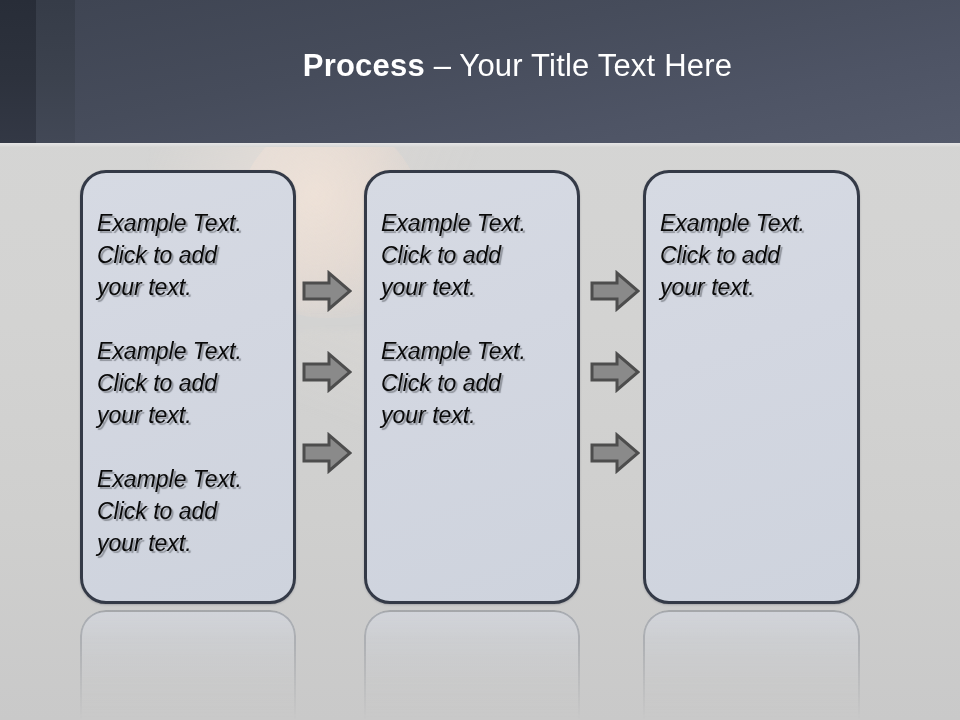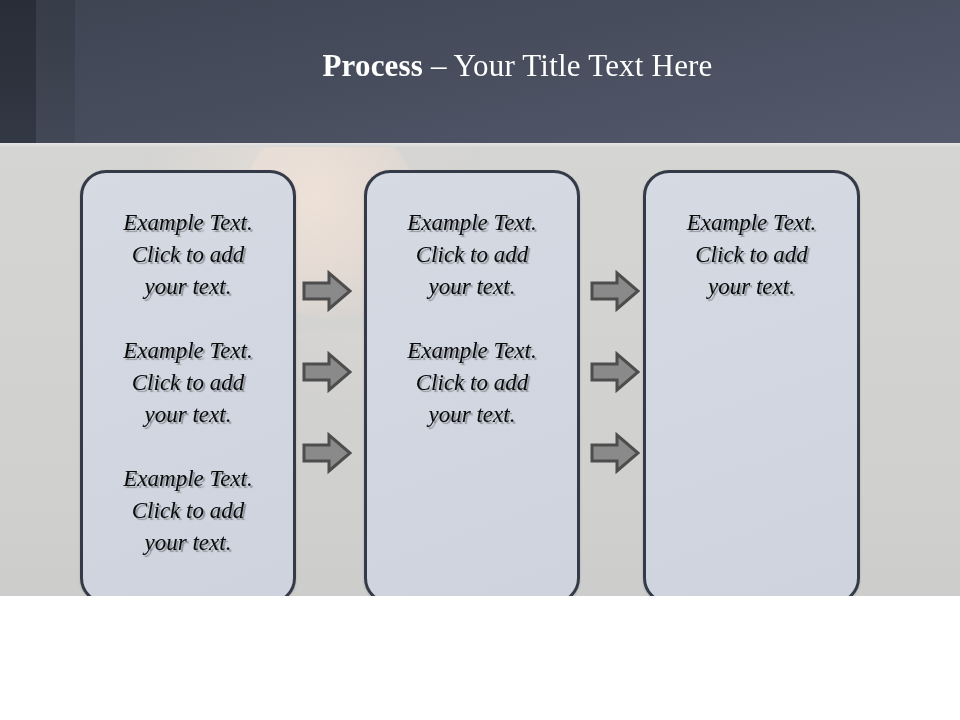--- a/index.html
+++ b/index.html
@@ -7,24 +7,23 @@
     padding: 0;
     background: #ffffff;
   }
   body {
     font-family: "Liberation Sans", sans-serif;
   }
 
   #slide {
     position: relative;
     width: 960px;
-    height: 596px;
+    height: 720px;
     overflow: hidden;
     background: #d3d3d3;
-    font-family: Liberation Serif, serif;
   }
 
   
   .slide-bg {
     position: absolute;
     left: 0; top: 0;
     width: 960px; height: 720px;
     background:
       linear-gradient(180deg, #d6d6d5 0%, #d3d3d2 45%, #cfcfce 72%, #c9c9c9 100%);
   }
@@ -119,21 +118,21 @@
     border-radius: 26px;
     background: linear-gradient(160deg, #d6dae3 0%, #d3d7e1 40%, #ced3dd 100%);
     box-shadow: 0 1px 2px rgba(60,60,70,0.25);
   }
   .box-inner {
     position: absolute;
     left: 0;
     right: 0;
     top: 34px;
     padding: 0 14px;
-    text-align: center;
+    text-align: left;
   }
   .para {
     font-style: italic;
     font-weight: normal;
     font-size: 23px;
     line-height: 32px;
     color: #0a0a0a;
     text-shadow: 2px 2px 1px rgba(120,124,132,0.75);
     margin: 0 0 32px 0;
     white-space: pre-line;

